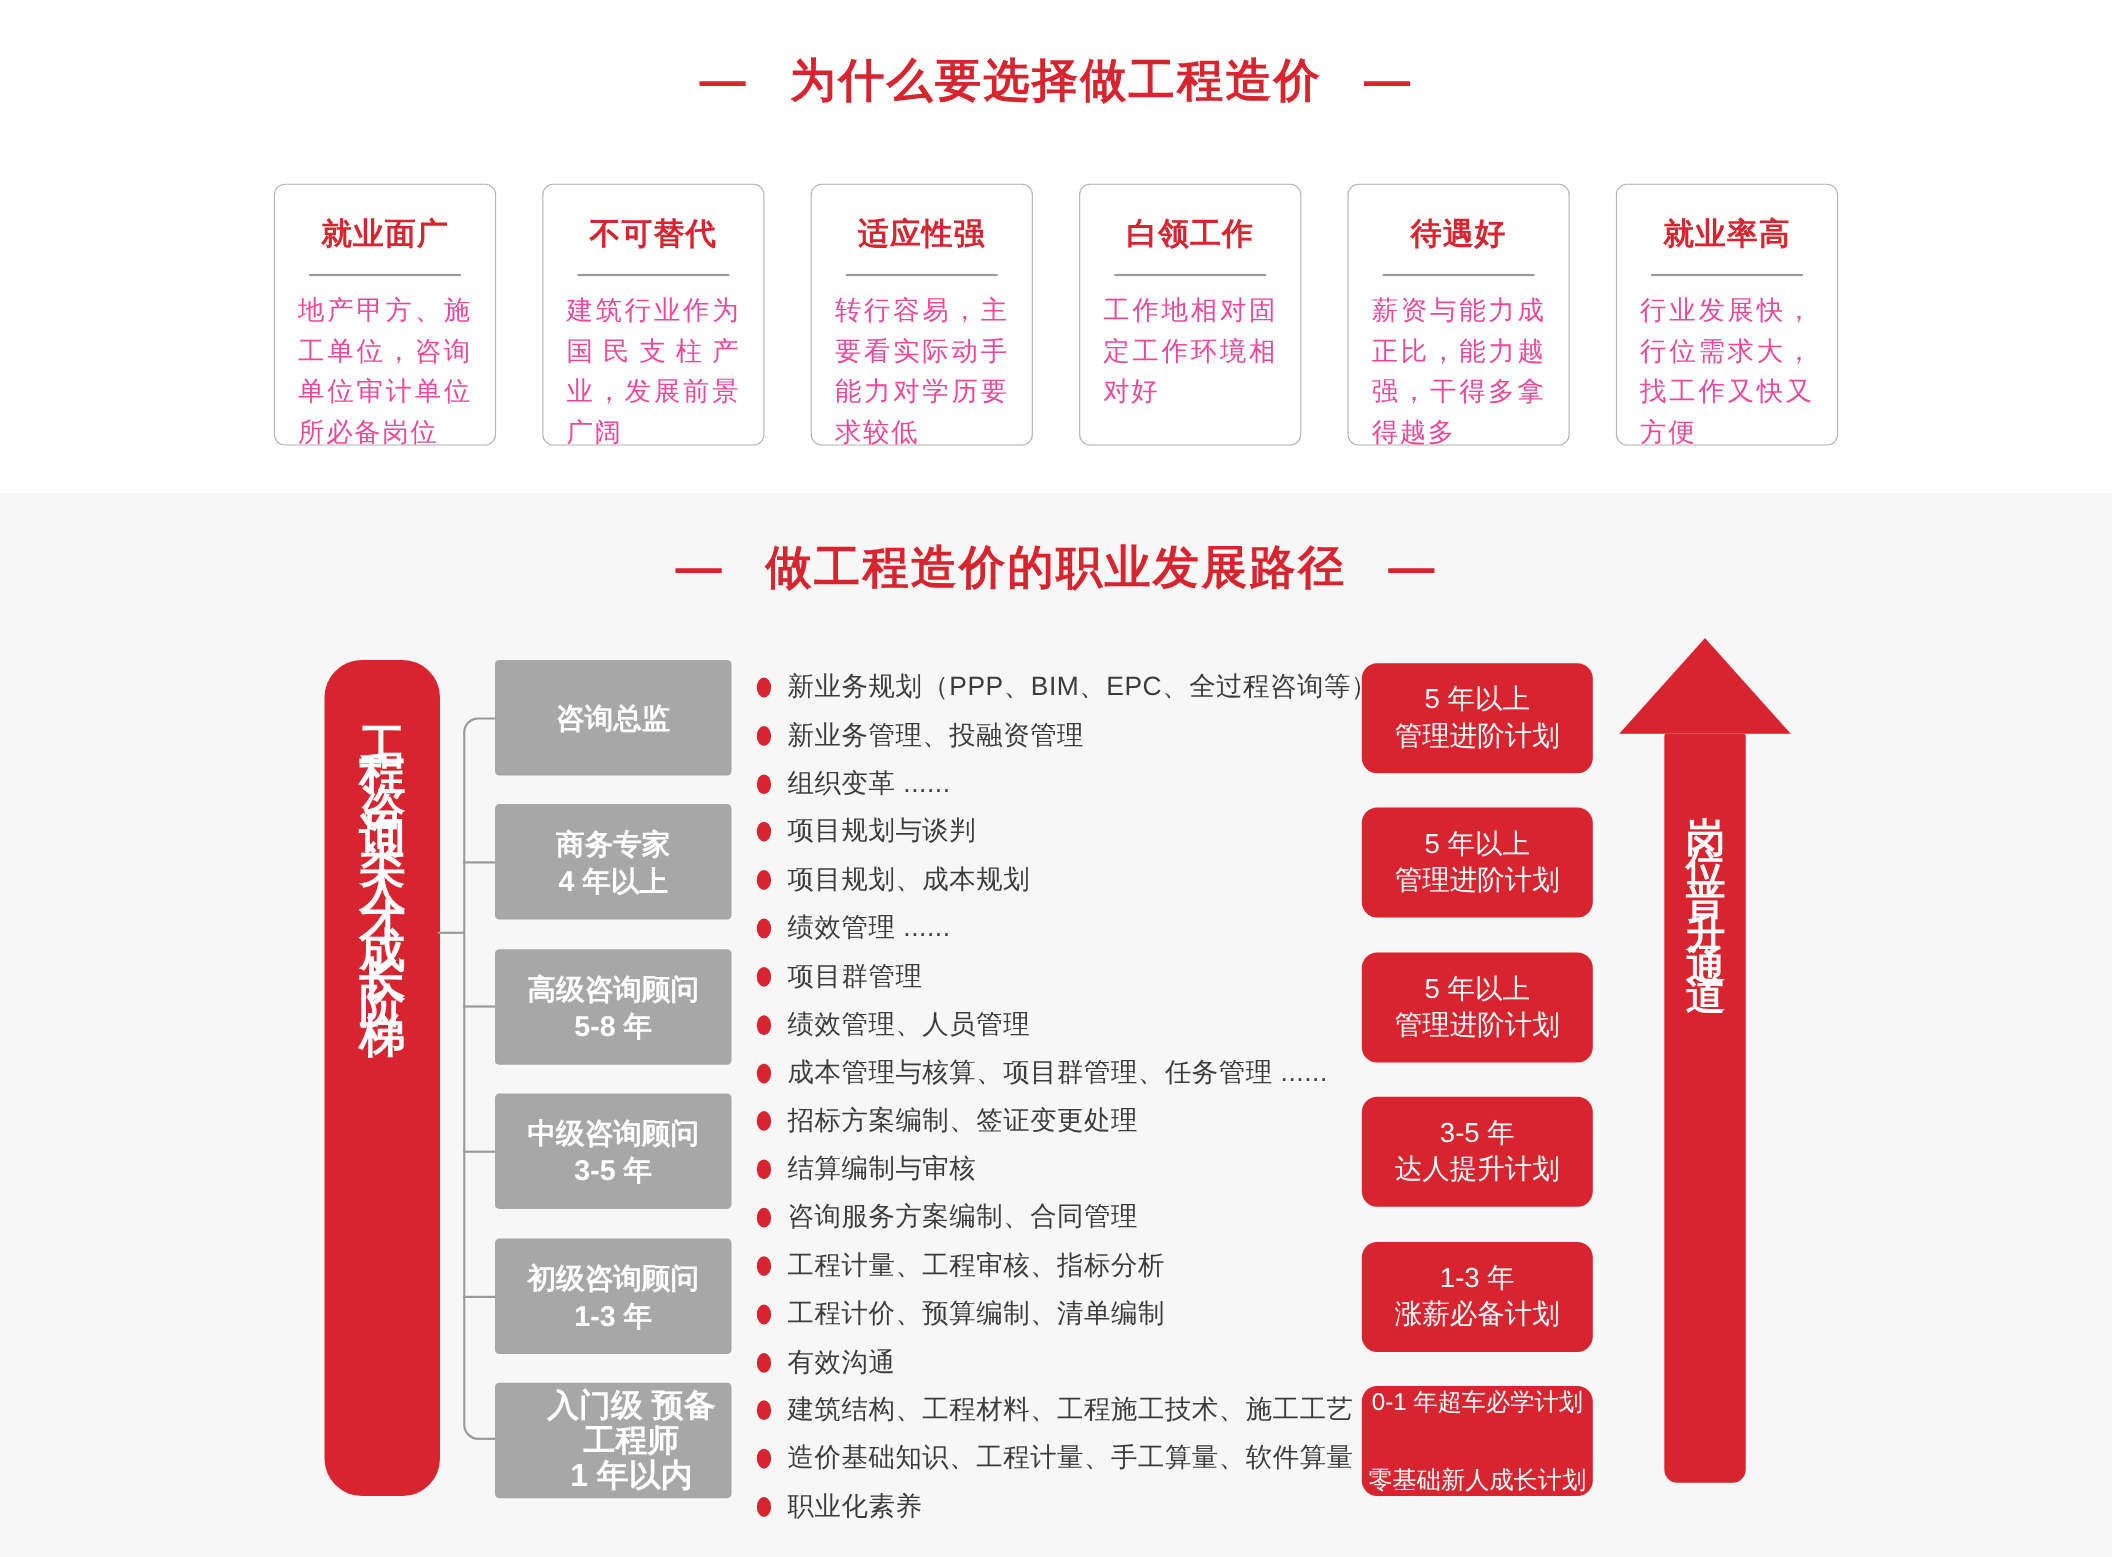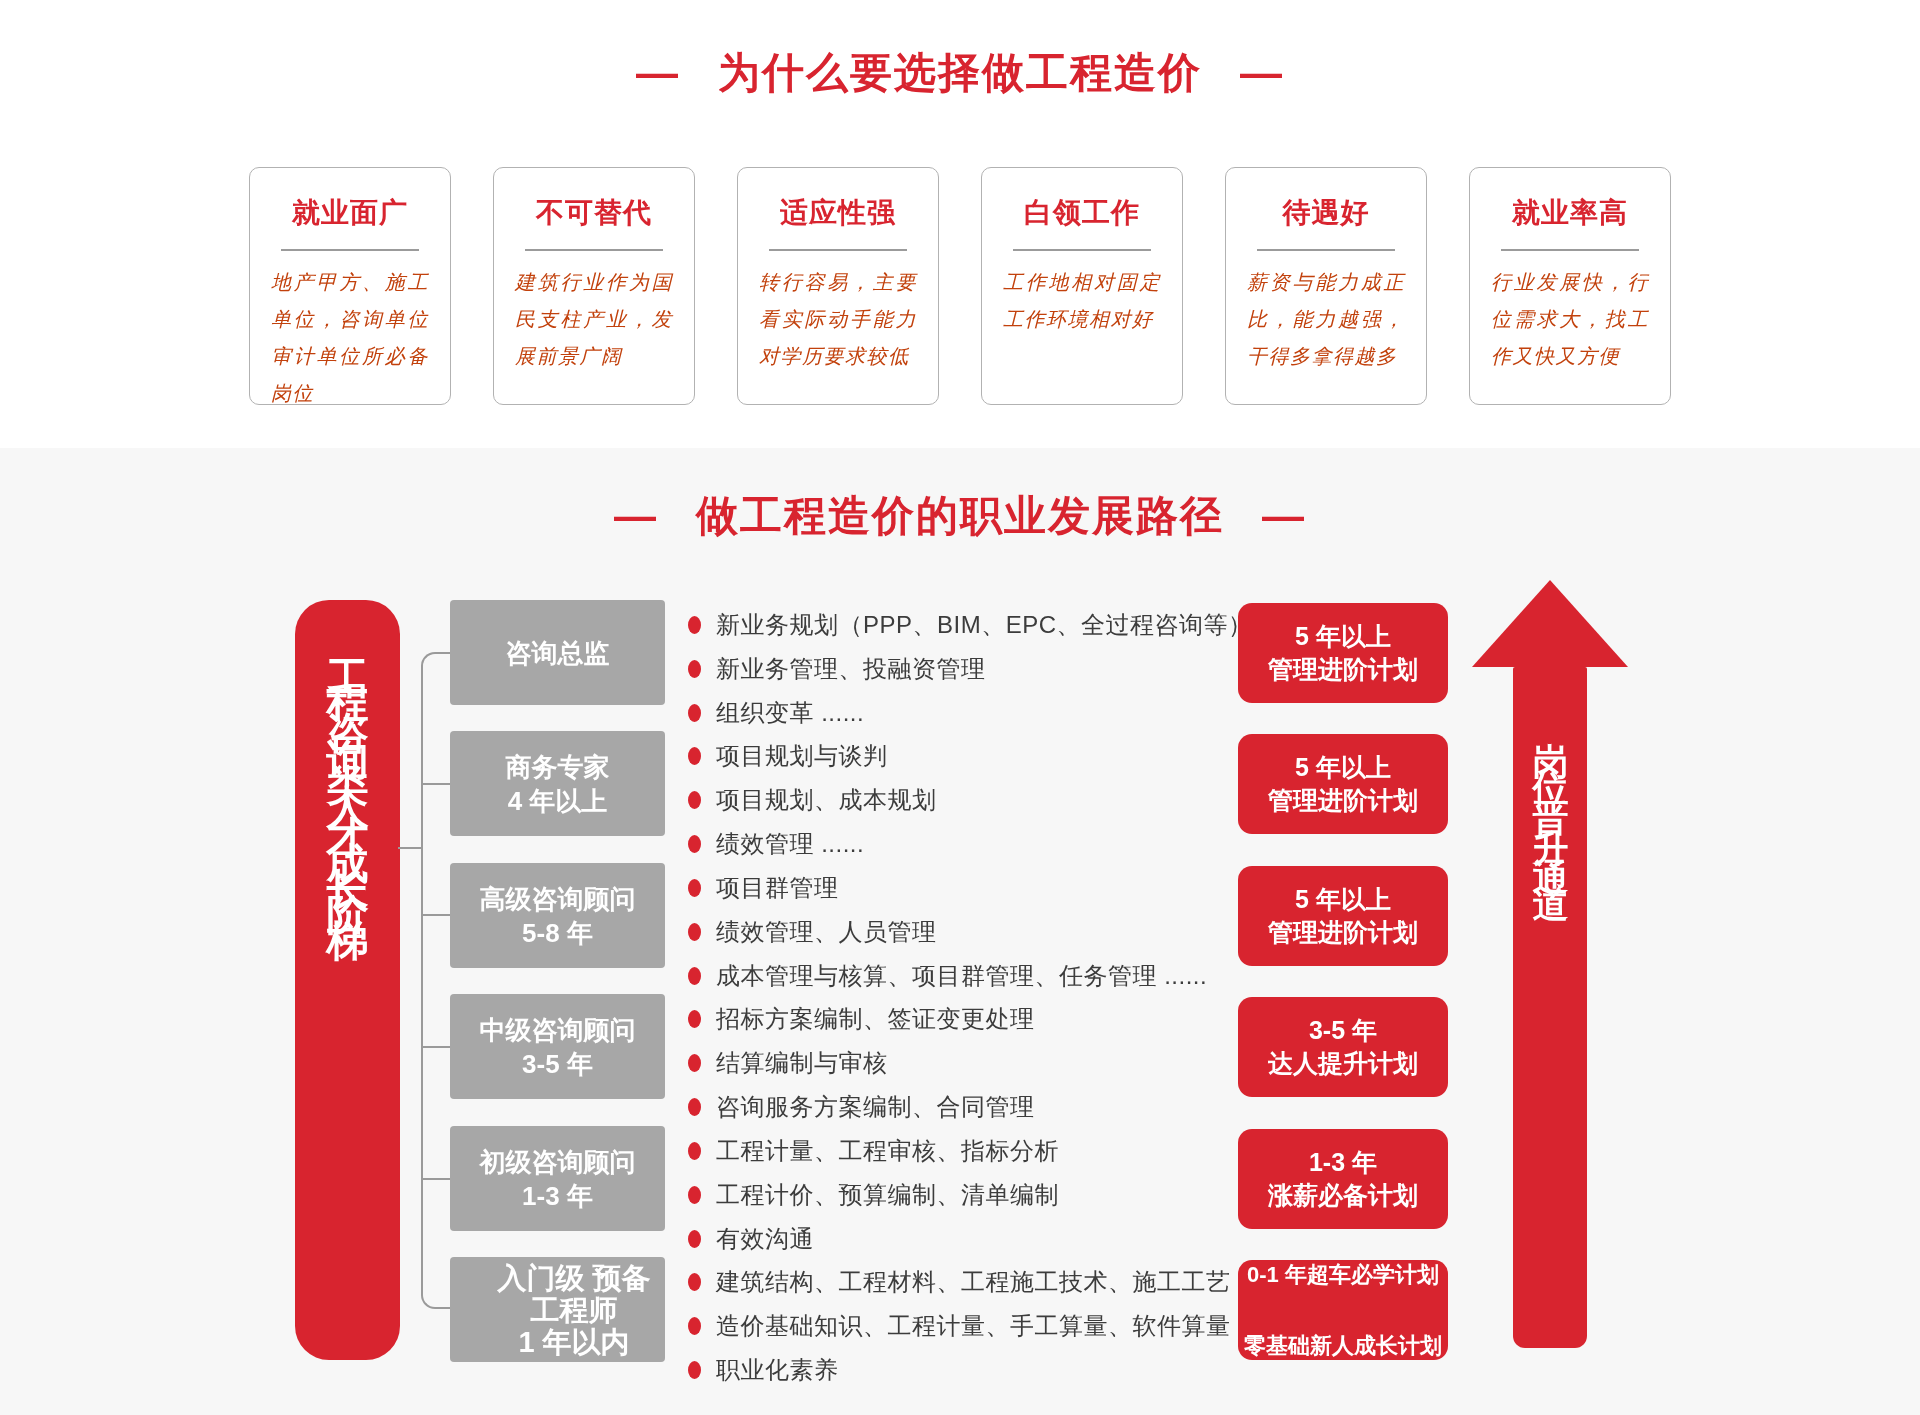--- a/index.html
+++ b/index.html
@@ -13,21 +13,21 @@
                gap:38px; color:#d8242f; font-size:42px; font-weight:bold; letter-spacing:2px; }
   .sec1 .sec-title { top:45px; }
   .sec2 .sec-title { top:40px; }
   .dash { font-weight:bold; }
 
   
   .cards { position:absolute; top:167px; left:0; width:1920px; display:flex; justify-content:center; gap:42px; }
   .card { width:202px; height:238px; background:#fff; border:1px solid #b2b2b2; border-radius:10px; padding:26px 21px 0; }
   .card-title { color:#d8242f; font-size:28px; font-weight:bold; text-align:center; letter-spacing:1px; }
   .card-hr { height:2px; background:#9b9b9b; margin:17px 10px 13px; }
-  .card-desc { color:#c2410c; font-size:20px; line-height:37px; text-align:justify; letter-spacing:1.5px;font-style:italic; }
+  .card-desc { color:#ec4899; font-size:24px; line-height:37px; text-align:justify; letter-spacing:1.5px; }
 
   
   .pill { position:absolute; left:295px; top:152px; width:105px; height:760px; background:#d8242f; border-radius:34px;
           display:flex; justify-content:center; }
   .pill-label { writing-mode:vertical-rl; text-orientation:upright; color:#fff; font-size:42px; font-weight:bold;
                 letter-spacing:26px; margin-top:26px; }
 
   .trunk { position:absolute; left:421px; top:204px; width:29px; height:657px;
            border:2px solid #9a9a9a; border-right:none; border-radius:14px 0 0 14px; }
   .stub { position:absolute; left:421px; width:29px; height:2px; background:#9a9a9a; }
@@ -37,21 +37,21 @@
           color:#fff; font-weight:bold; font-size:26px; line-height:34px;
           display:flex; flex-direction:column; align-items:center; justify-content:center; text-align:center; }
   .gbox-sm { font-size:29px; line-height:32px;padding-left:33px; }
 
   .skills { position:absolute; left:688px; display:flex; flex-direction:column; gap:14px; }
   .skill { display:flex; align-items:center; gap:15px; }
   .dot { width:13px; height:18px; background:#d8242f; border-radius:50%; flex:none; }
   .skill-text { font-size:24px; line-height:30px; color:#3c3c3c; font-weight:500; letter-spacing:0.5px; white-space:nowrap; }
 
   .plan { position:absolute; left:1238px; width:210px; height:100px; background:#d8242f; border-radius:14px;
-          color:#fff; font-weight:bold; font-size:25px; line-height:33px;
+          color:#fff; font-weight:normal; font-size:25px; line-height:33px;
           display:flex; flex-direction:column; align-items:center; justify-content:center; text-align:center; }
   .plan-sm { font-size:22px; line-height:31px;gap:40px; }
 
   .arrow-head { position:absolute; left:1472px; top:132px; width:0; height:0;
                 border-left:78px solid transparent; border-right:78px solid transparent;
                 border-bottom:87px solid #d8242f; }
   .arrow-shaft { position:absolute; left:1513px; top:219px; width:74px; height:681px; background:#d8242f;
                  border-radius:2px 2px 12px 12px; display:flex; justify-content:center; }
   .arrow-label { writing-mode:vertical-rl; text-orientation:upright; color:#fff; font-size:36px; font-weight:bold;
                  letter-spacing:29px; margin-top:46px; }

